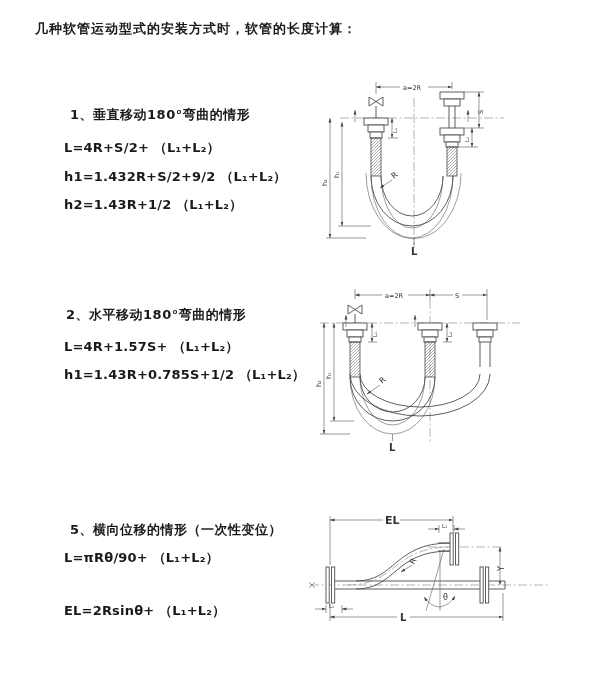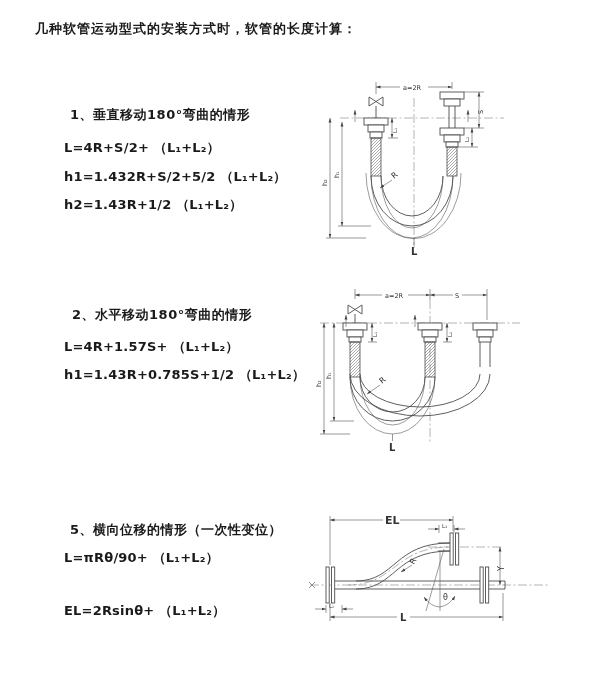--- a/index.html
+++ b/index.html
@@ -20,24 +20,24 @@
 </style>
 </head>
 <body>
 
 <div class="page">
 
   <div class="title">几种软管运动型式的安装方式时，软管的长度计算：</div>
 
   <div class="sec-heading" style="left:42px; top:106px">1、垂直移动180°弯曲的情形</div>
   <div class="formula" style="left:64px; top:139px">L=4R+S/2+ （L₁+L₂）</div>
-  <div class="formula" style="left:64px; top:168px">h1=1.432R+S/2+5/2 （L₁+L₂）</div>
+  <div class="formula" style="left:64px; top:168px">h1=1.432R+S/2+9/2 （L₁+L₂）</div>
   <div class="formula" style="left:64px; top:196px">h2=1.43R+1/2 （L₁+L₂）</div>
 
-  <div class="sec-heading" style="left:44px; top:306px">2、水平移动180°弯曲的情形</div>
+  <div class="sec-heading" style="left:38px; top:306px">2、水平移动180°弯曲的情形</div>
   <div class="formula" style="left:64px; top:338px">L=4R+1.57S+ （L₁+L₂）</div>
   <div class="formula" style="left:64px; top:366px">h1=1.43R+0.785S+1/2 （L₁+L₂）</div>
 
   <div class="sec-heading" style="left:42px; top:521px">5、横向位移的情形（一次性变位）</div>
   <div class="formula" style="left:64px; top:549px">L=πRθ/90+ （L₁+L₂）</div>
   <div class="formula" style="left:64px; top:602px">EL=2Rsinθ+ （L₁+L₂）</div>
 
   <svg class="diag" style="left:312px; top:76px" width="215" height="180" viewBox="0 0 215 180">
     <defs>
       <marker id="d1arr" markerWidth="9" markerHeight="8" refX="7.5" refY="3" orient="auto-start-reverse">

